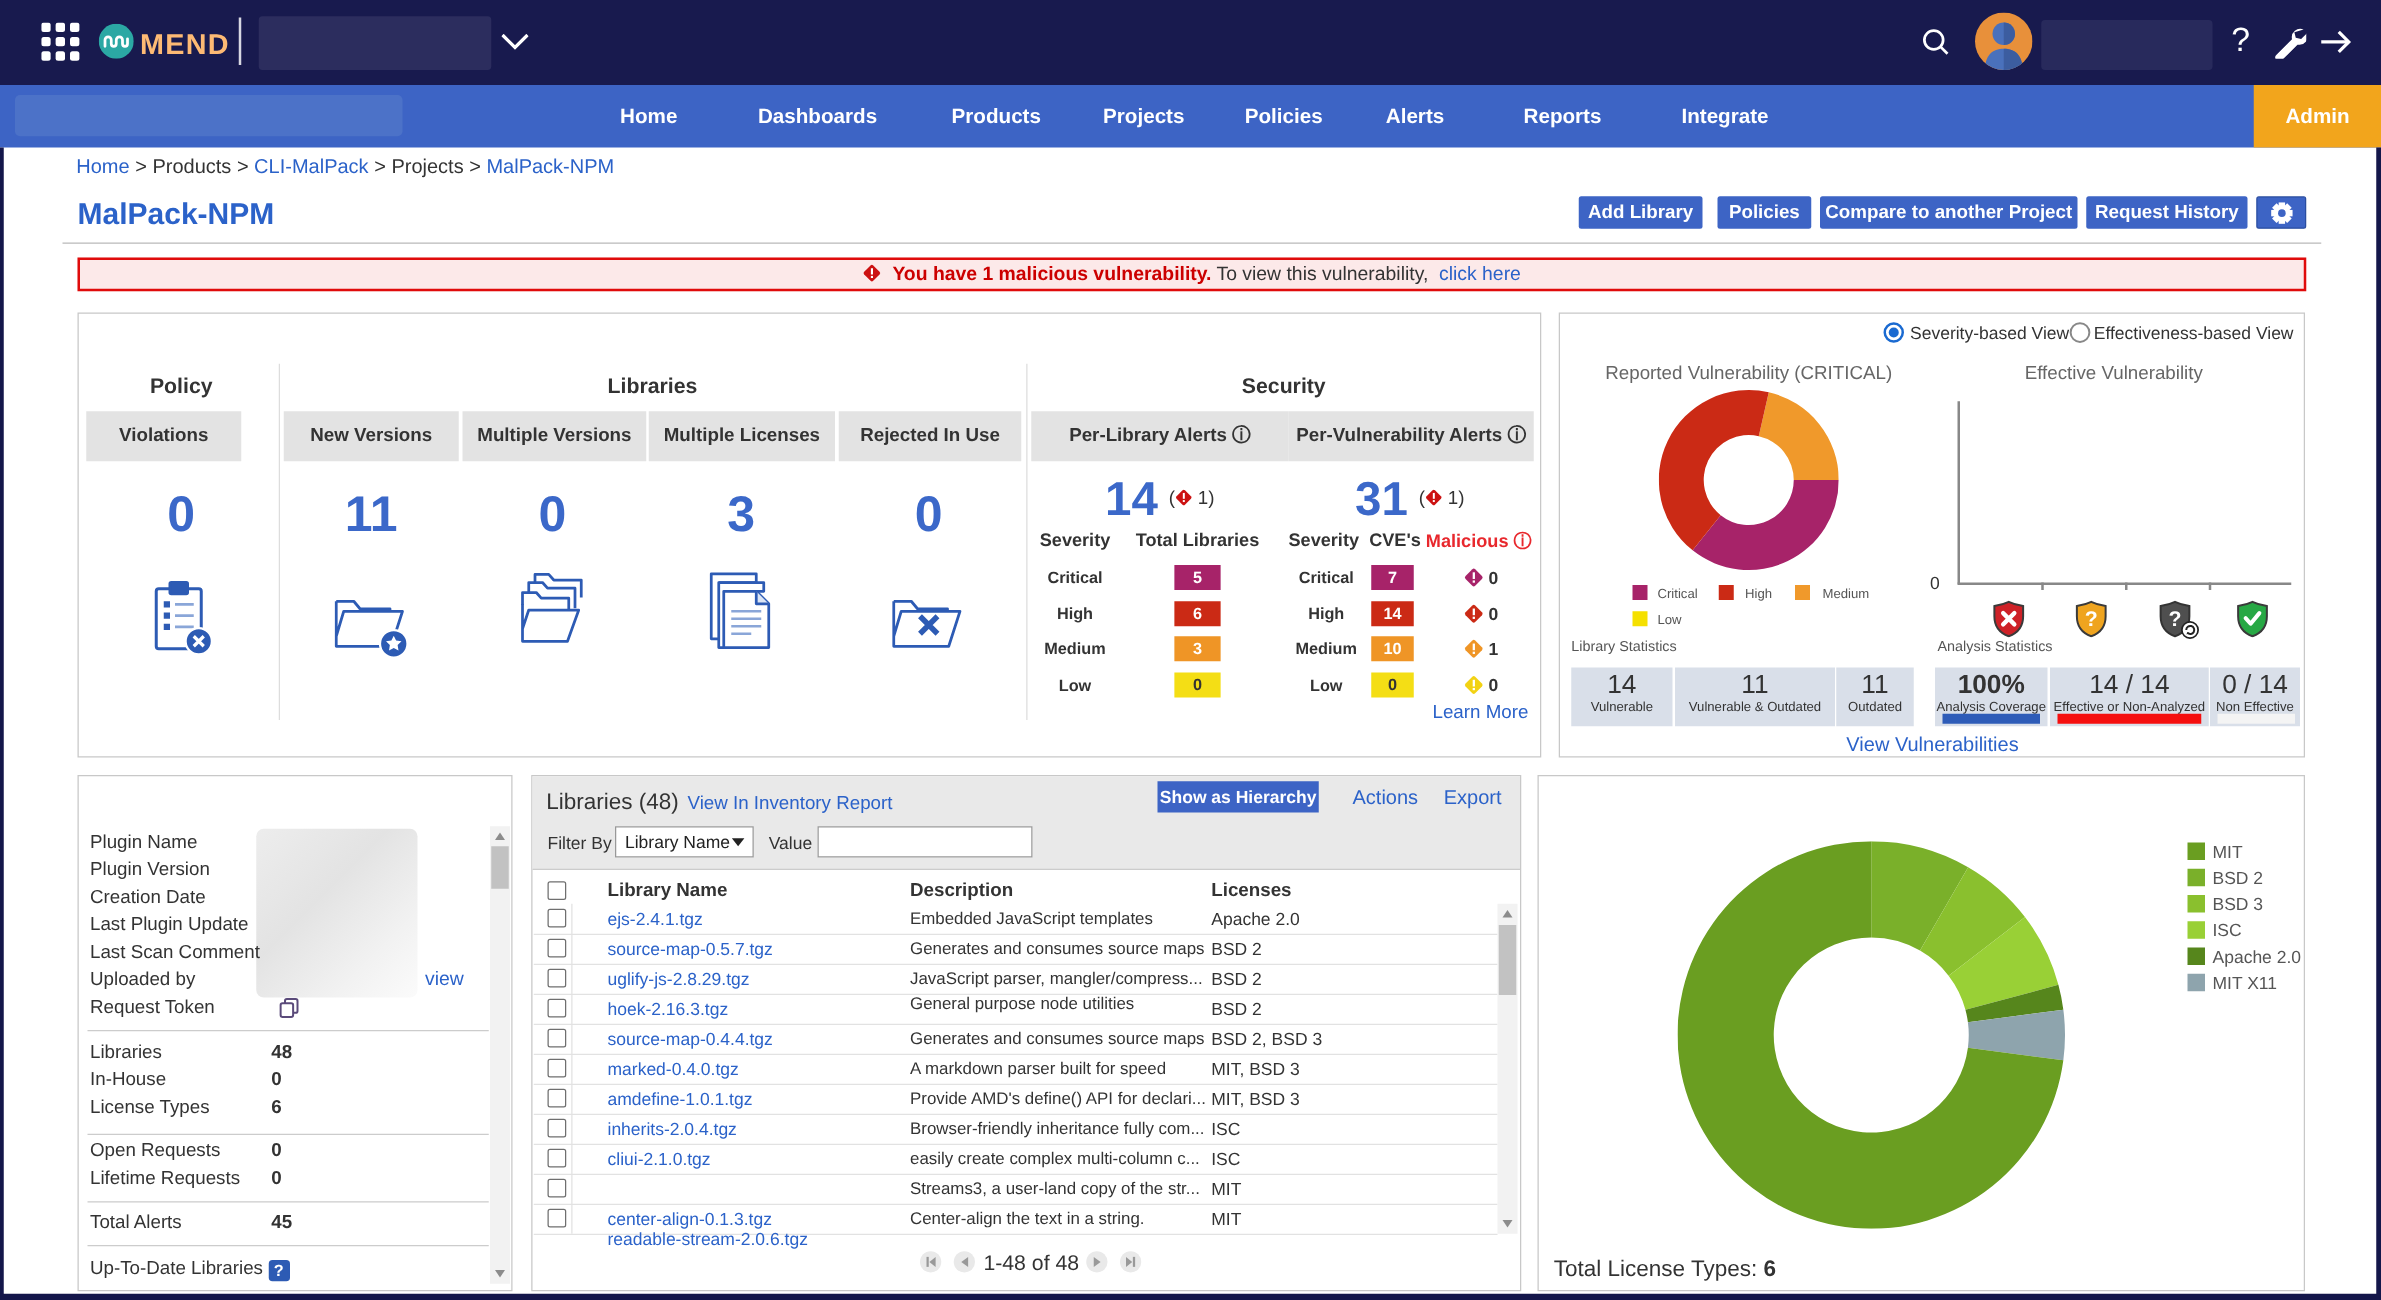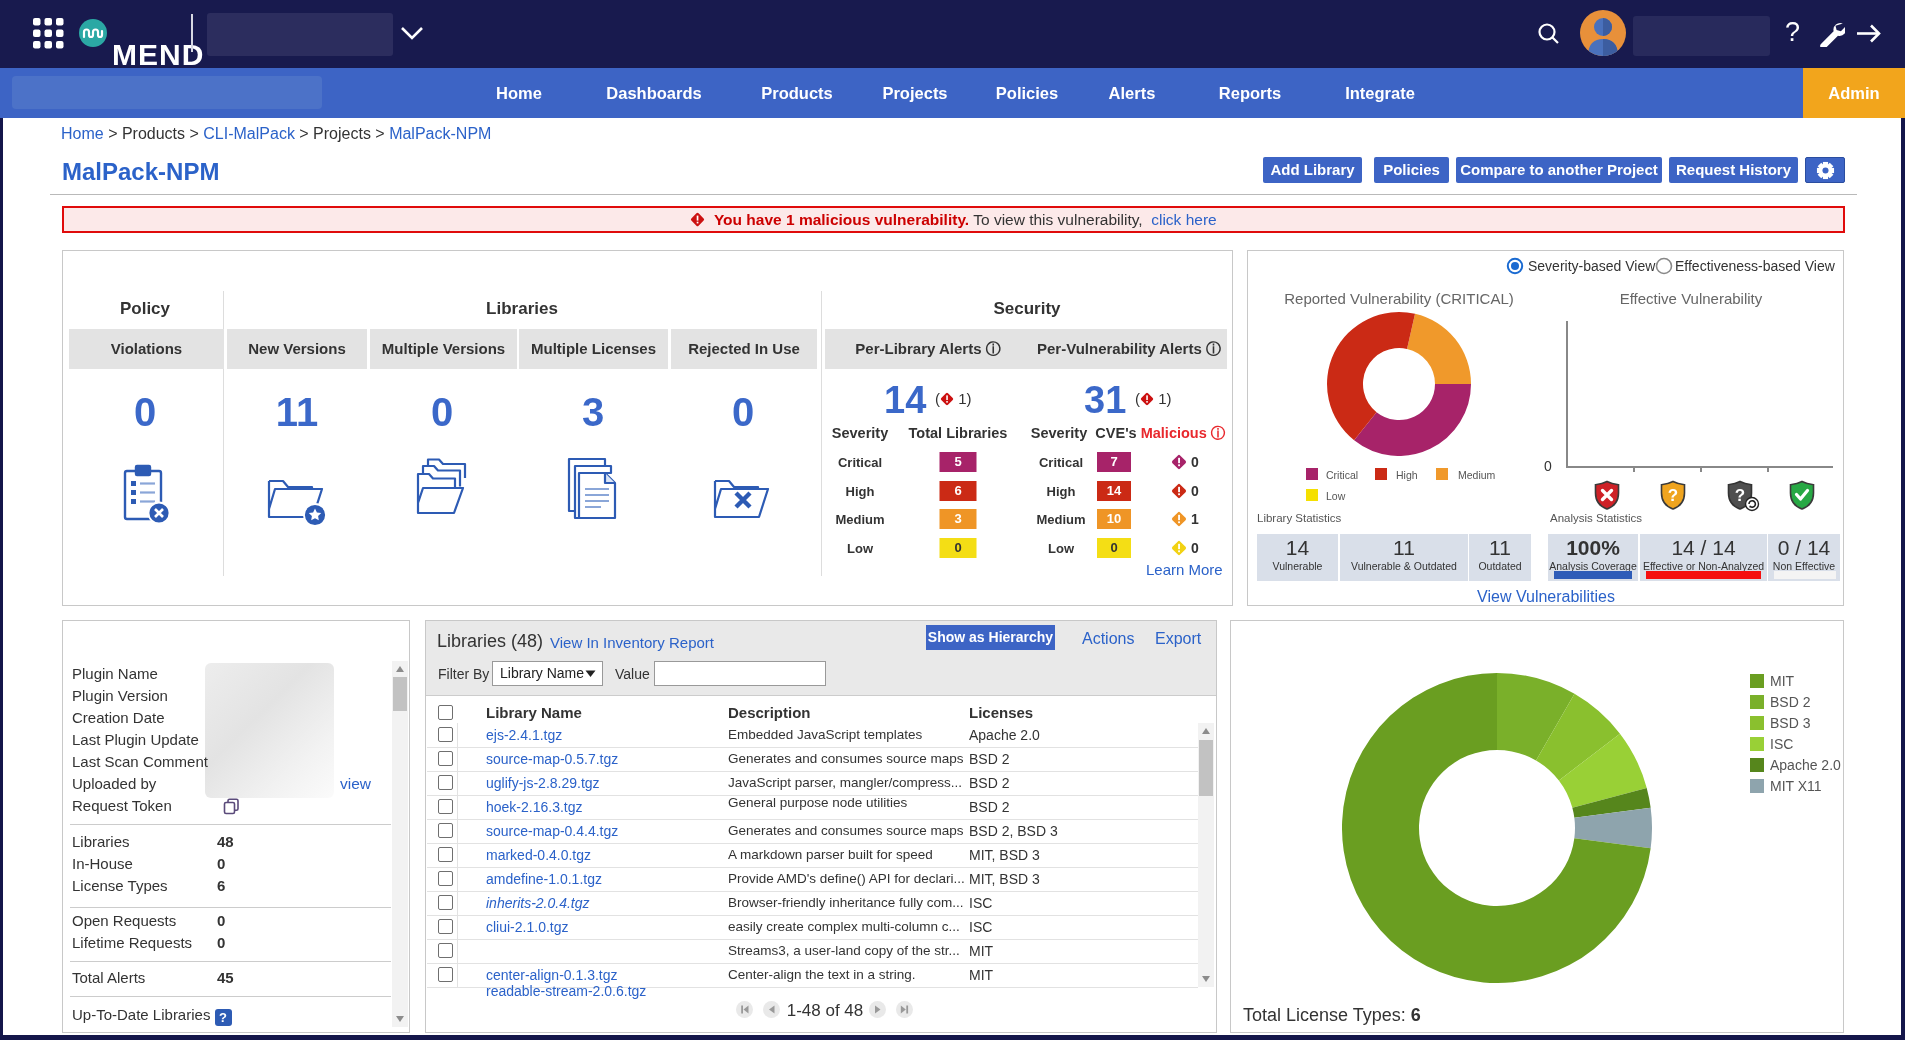--- a/index.html
+++ b/index.html
@@ -68,21 +68,21 @@
         <rect x="23" y="11.5" width="7.5" height="7.5" rx="2"></rect>
       <rect x="0" y="23" width="7.5" height="7.5" rx="2"></rect>
         <rect x="11.5" y="23" width="7.5" height="7.5" rx="2"></rect>
         <rect x="23" y="23" width="7.5" height="7.5" rx="2"></rect>
     </g>
   </svg>
   <svg class="abs" style="left:79px;top:19px" width="28" height="28" viewBox="0 0 28 28">
     <circle cx="14" cy="14" r="14" fill="#2ba8a4"></circle>
     <path d="M5,18 v-5 a2.5,2.5 0 0 1 5,0 v3 a2,2 0 0 0 4,0 v-3 a2.5,2.5 0 0 1 5,0 v3 a2,2 0 0 0 4,0 v-4" stroke="#fff" stroke-width="2.2" fill="none" stroke-linecap="round"></path>
   </svg>
-  <div class="abs" style="left:112px;top:22px;color:#ffffff;font-size:30px;font-weight:bold;letter-spacing:1px;margin-top:16px;">MEND</div>
+  <div class="abs" style="left:112px;top:22px;color:#fdba74;font-size:23px;font-weight:bold;letter-spacing:1px;">MEND</div>
   <div class="abs" style="left:191px;top:14px;width:2px;height:38px;background:#d7d8e2;"></div>
   <div class="abs" style="left:207px;top:13px;width:186px;height:43px;background:#2c2d5e;border-radius:3px;"></div>
   <svg class="abs" style="left:401px;top:27px" width="22" height="13" viewBox="0 0 22 13">
     <path d="M1,1 L11,11 L21,1" stroke="#fff" stroke-width="2.6" fill="none"></path>
   </svg>
   <svg class="abs" style="left:1537px;top:22px" width="23" height="23" viewBox="0 0 23 23">
     <circle cx="10" cy="10" r="7.5" stroke="#fff" stroke-width="2.2" fill="none"></circle>
     <line x1="15.5" y1="15.5" x2="21" y2="21" stroke="#fff" stroke-width="2.2"></line>
   </svg>
   <svg class="abs" style="left:1580px;top:10px" width="46" height="46" viewBox="0 0 46 46">
@@ -155,21 +155,21 @@
     </svg>
   <b style="color:#c00;">&nbsp;You have 1 malicious vulnerability.</b> To view this vulnerability,&nbsp; <a class="lnk">click here</a>
 </div>
 
 <div class="panel" style="left:62px;top:250px;width:1171px;height:356px;">
   <div class="abs" style="left:160px;top:40px;width:1px;height:285px;background:#ddd;"></div>
   <div class="abs" style="left:758px;top:40px;width:1px;height:285px;background:#ddd;"></div>
   <div class="colhead" style="left:82px;top:48px;">Policy</div>
   <div class="colhead" style="left:459px;top:48px;">Libraries</div>
   <div class="colhead" style="left:964px;top:48px;">Security</div>
-  <div class="graybox" style="left:6px;top:78px;width:155px;">Violations</div>
+  <div class="graybox" style="left:6px;top:78px;width:124px;">Violations</div>
   <div class="graybox" style="left:164px;top:78px;width:140px;">New Versions</div>
   <div class="graybox" style="left:307px;top:78px;width:147px;">Multiple Versions</div>
   <div class="graybox" style="left:456px;top:78px;width:149px;">Multiple Licenses</div>
   <div class="graybox" style="left:608px;top:78px;width:146px;">Rejected In Use</div>
   <div class="graybox" style="left:762px;top:78px;width:206px;">Per-Library Alerts <span style="font-weight:bold;">ⓘ</span></div>
   <div class="graybox" style="left:968px;top:78px;width:196px;">Per-Vulnerability Alerts ⓘ</div>
   <div class="bignum" style="left:82px;top:139px;">0</div>
   <div class="bignum" style="left:234px;top:139px;">11</div>
   <div class="bignum" style="left:379px;top:139px;">0</div>
   <div class="bignum" style="left:530px;top:139px;">3</div>
@@ -466,21 +466,21 @@
   <div class="abs" style="left:543px;top:202px;font-size:14px;color:#333;">BSD 2, BSD 3</div>
   <div class="cb" style="left:12px;top:226px;"></div>
   <div class="abs tablelink" style="left:60px;top:226px;">marked-0.4.0.tgz</div>
   <div class="desc" style="top:226px;">A markdown parser built for speed</div>
   <div class="abs" style="left:543px;top:226px;font-size:14px;color:#333;">MIT, BSD 3</div>
   <div class="cb" style="left:12px;top:250px;"></div>
   <div class="abs tablelink" style="left:60px;top:250px;">amdefine-1.0.1.tgz</div>
   <div class="desc" style="top:250px;">Provide AMD's define() API for declari...</div>
   <div class="abs" style="left:543px;top:250px;font-size:14px;color:#333;">MIT, BSD 3</div>
   <div class="cb" style="left:12px;top:274px;"></div>
-  <div class="abs tablelink" style="left:60px;top:274px;font-style:italic;">inherits-2.0.4.tgz</div>
+  <div class="abs tablelink" style="left:60px;top:274px;">inherits-2.0.4.tgz</div>
   <div class="desc" style="top:274px;">Browser-friendly inheritance fully com...</div>
   <div class="abs" style="left:543px;top:274px;font-size:14px;color:#333;">ISC</div>
   <div class="cb" style="left:12px;top:298px;"></div>
   <div class="abs tablelink" style="left:60px;top:298px;">cliui-2.1.0.tgz</div>
   <div class="desc" style="top:298px;">easily create complex multi-column c...</div>
   <div class="abs" style="left:543px;top:298px;font-size:14px;color:#333;">ISC</div>
   <div class="cb" style="left:12px;top:322px;"></div>
   <div class="abs tablelink" style="left:60px;top:322px;margin-top:40px;">readable-stream-2.0.6.tgz</div>
   <div class="desc" style="top:322px;">Streams3, a user-land copy of the str...</div>
   <div class="abs" style="left:543px;top:322px;font-size:14px;color:#333;">MIT</div>

